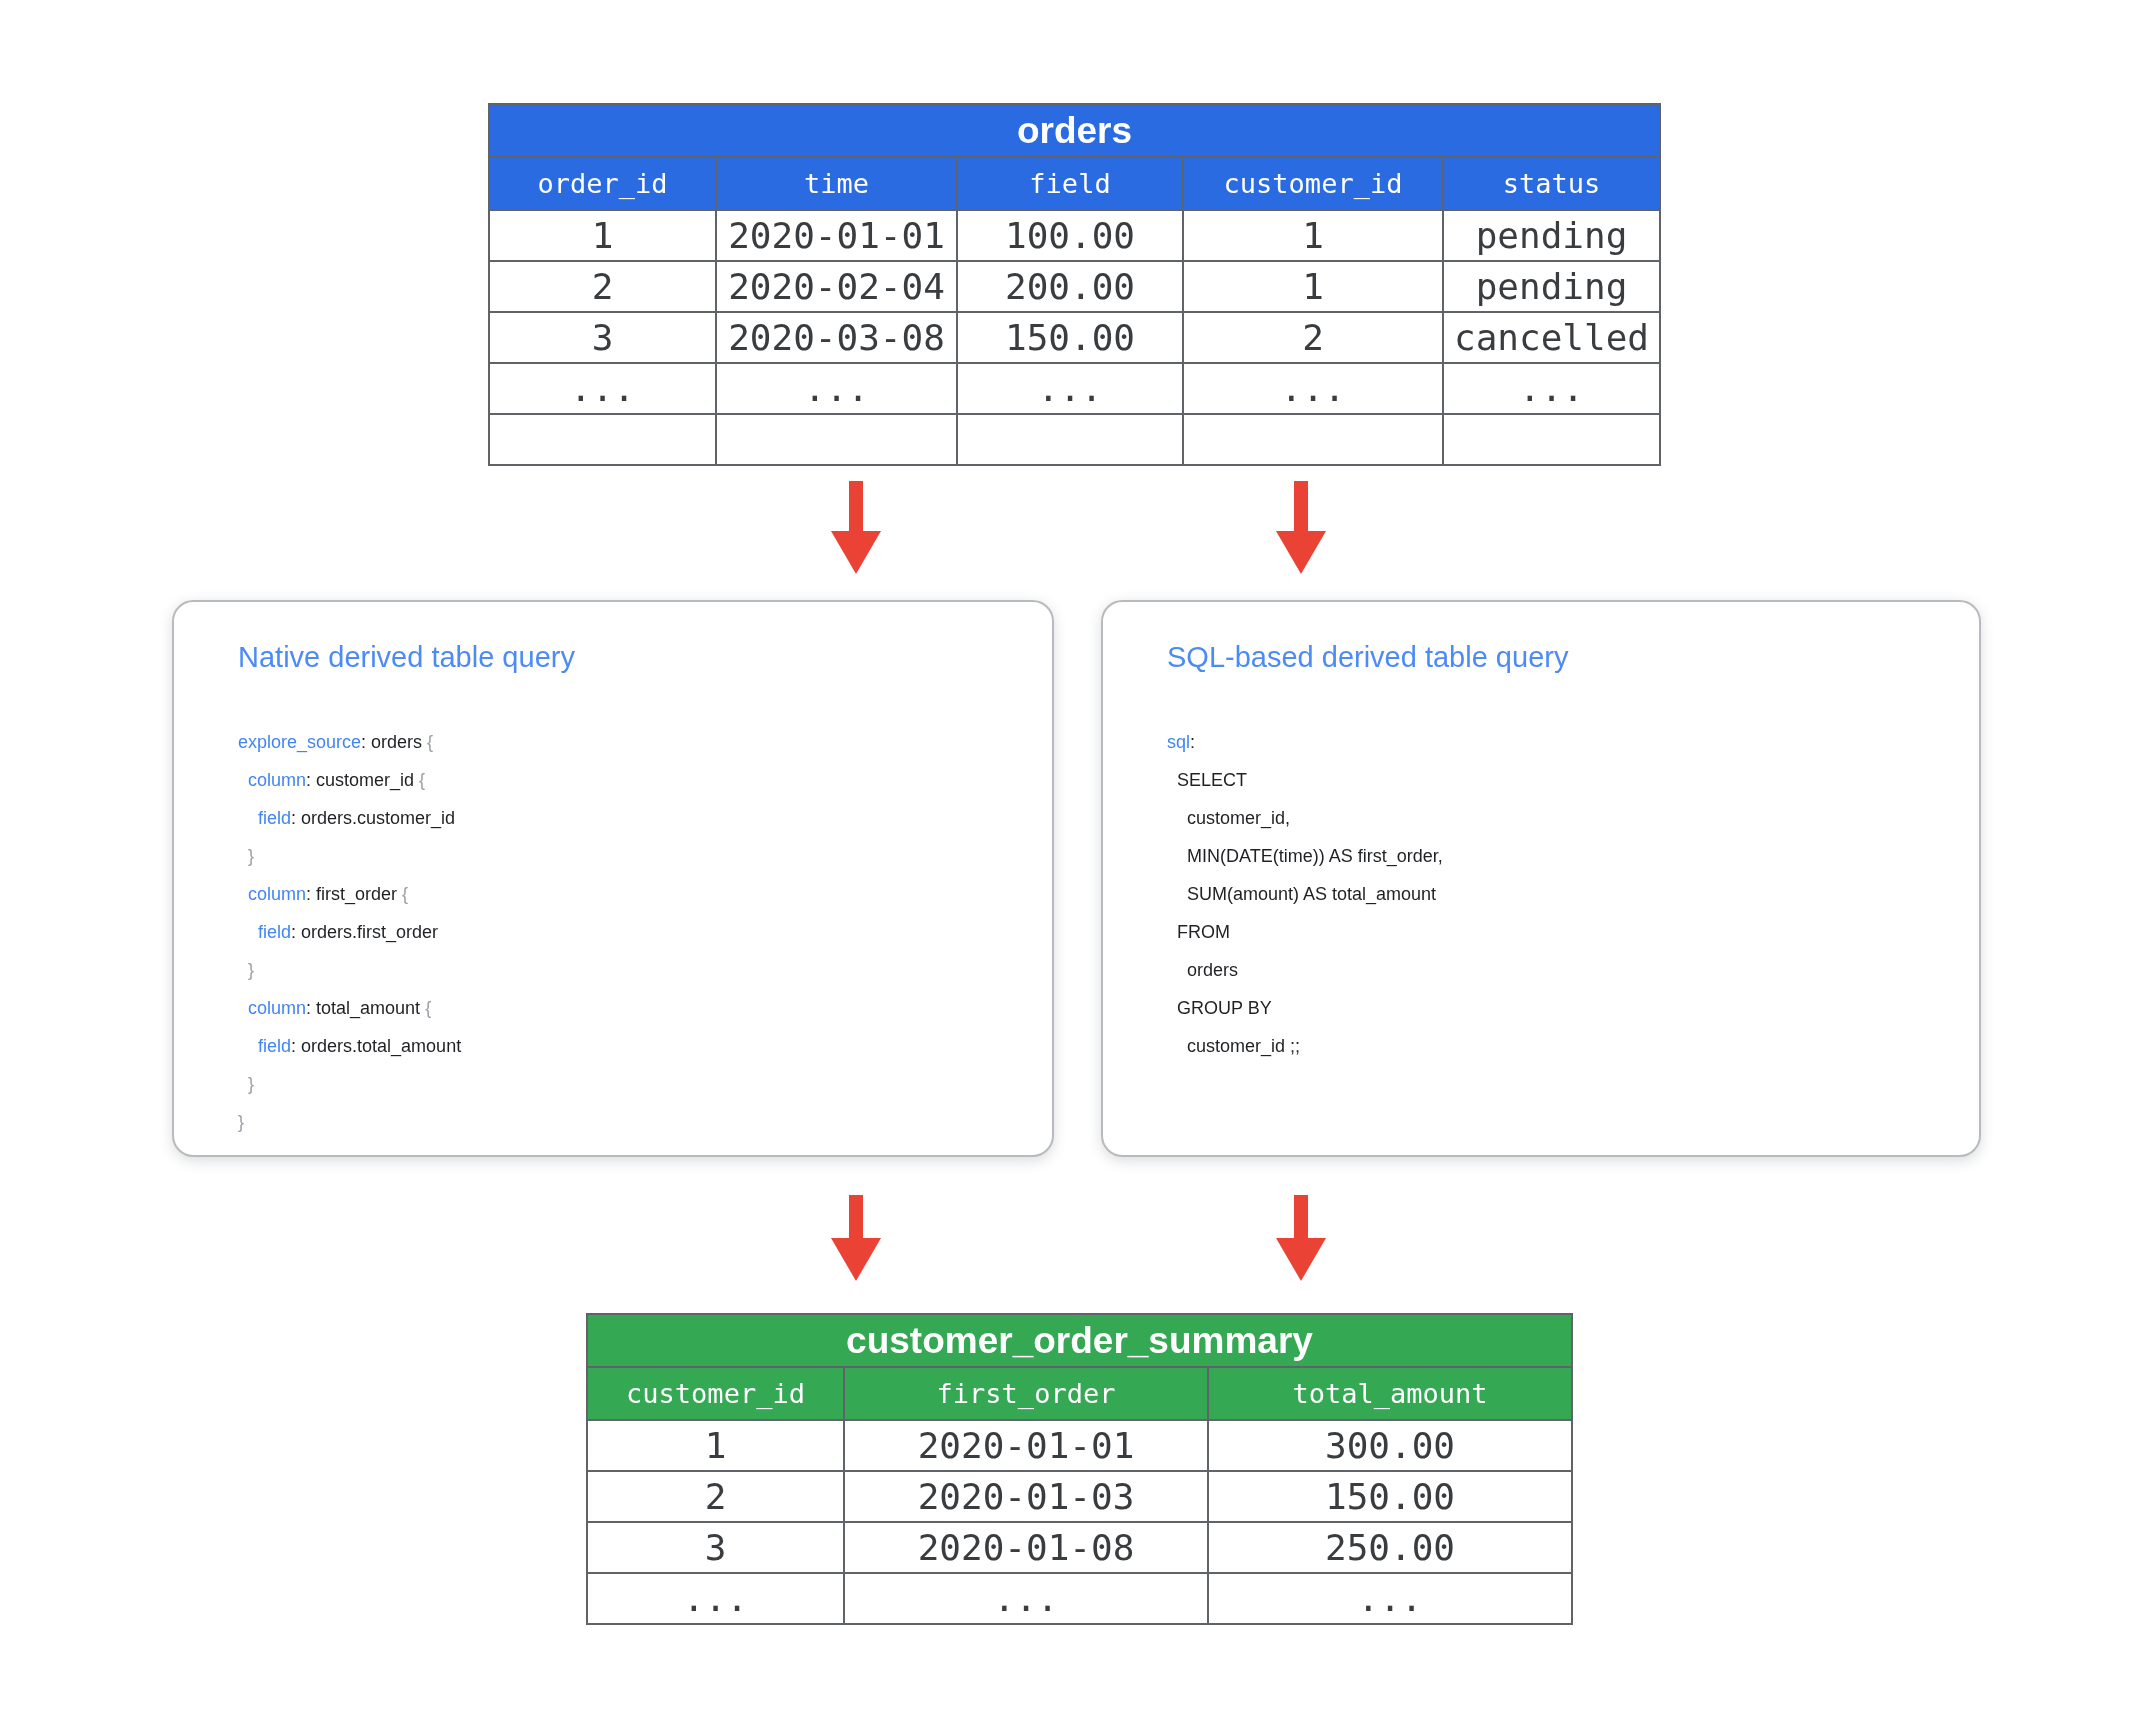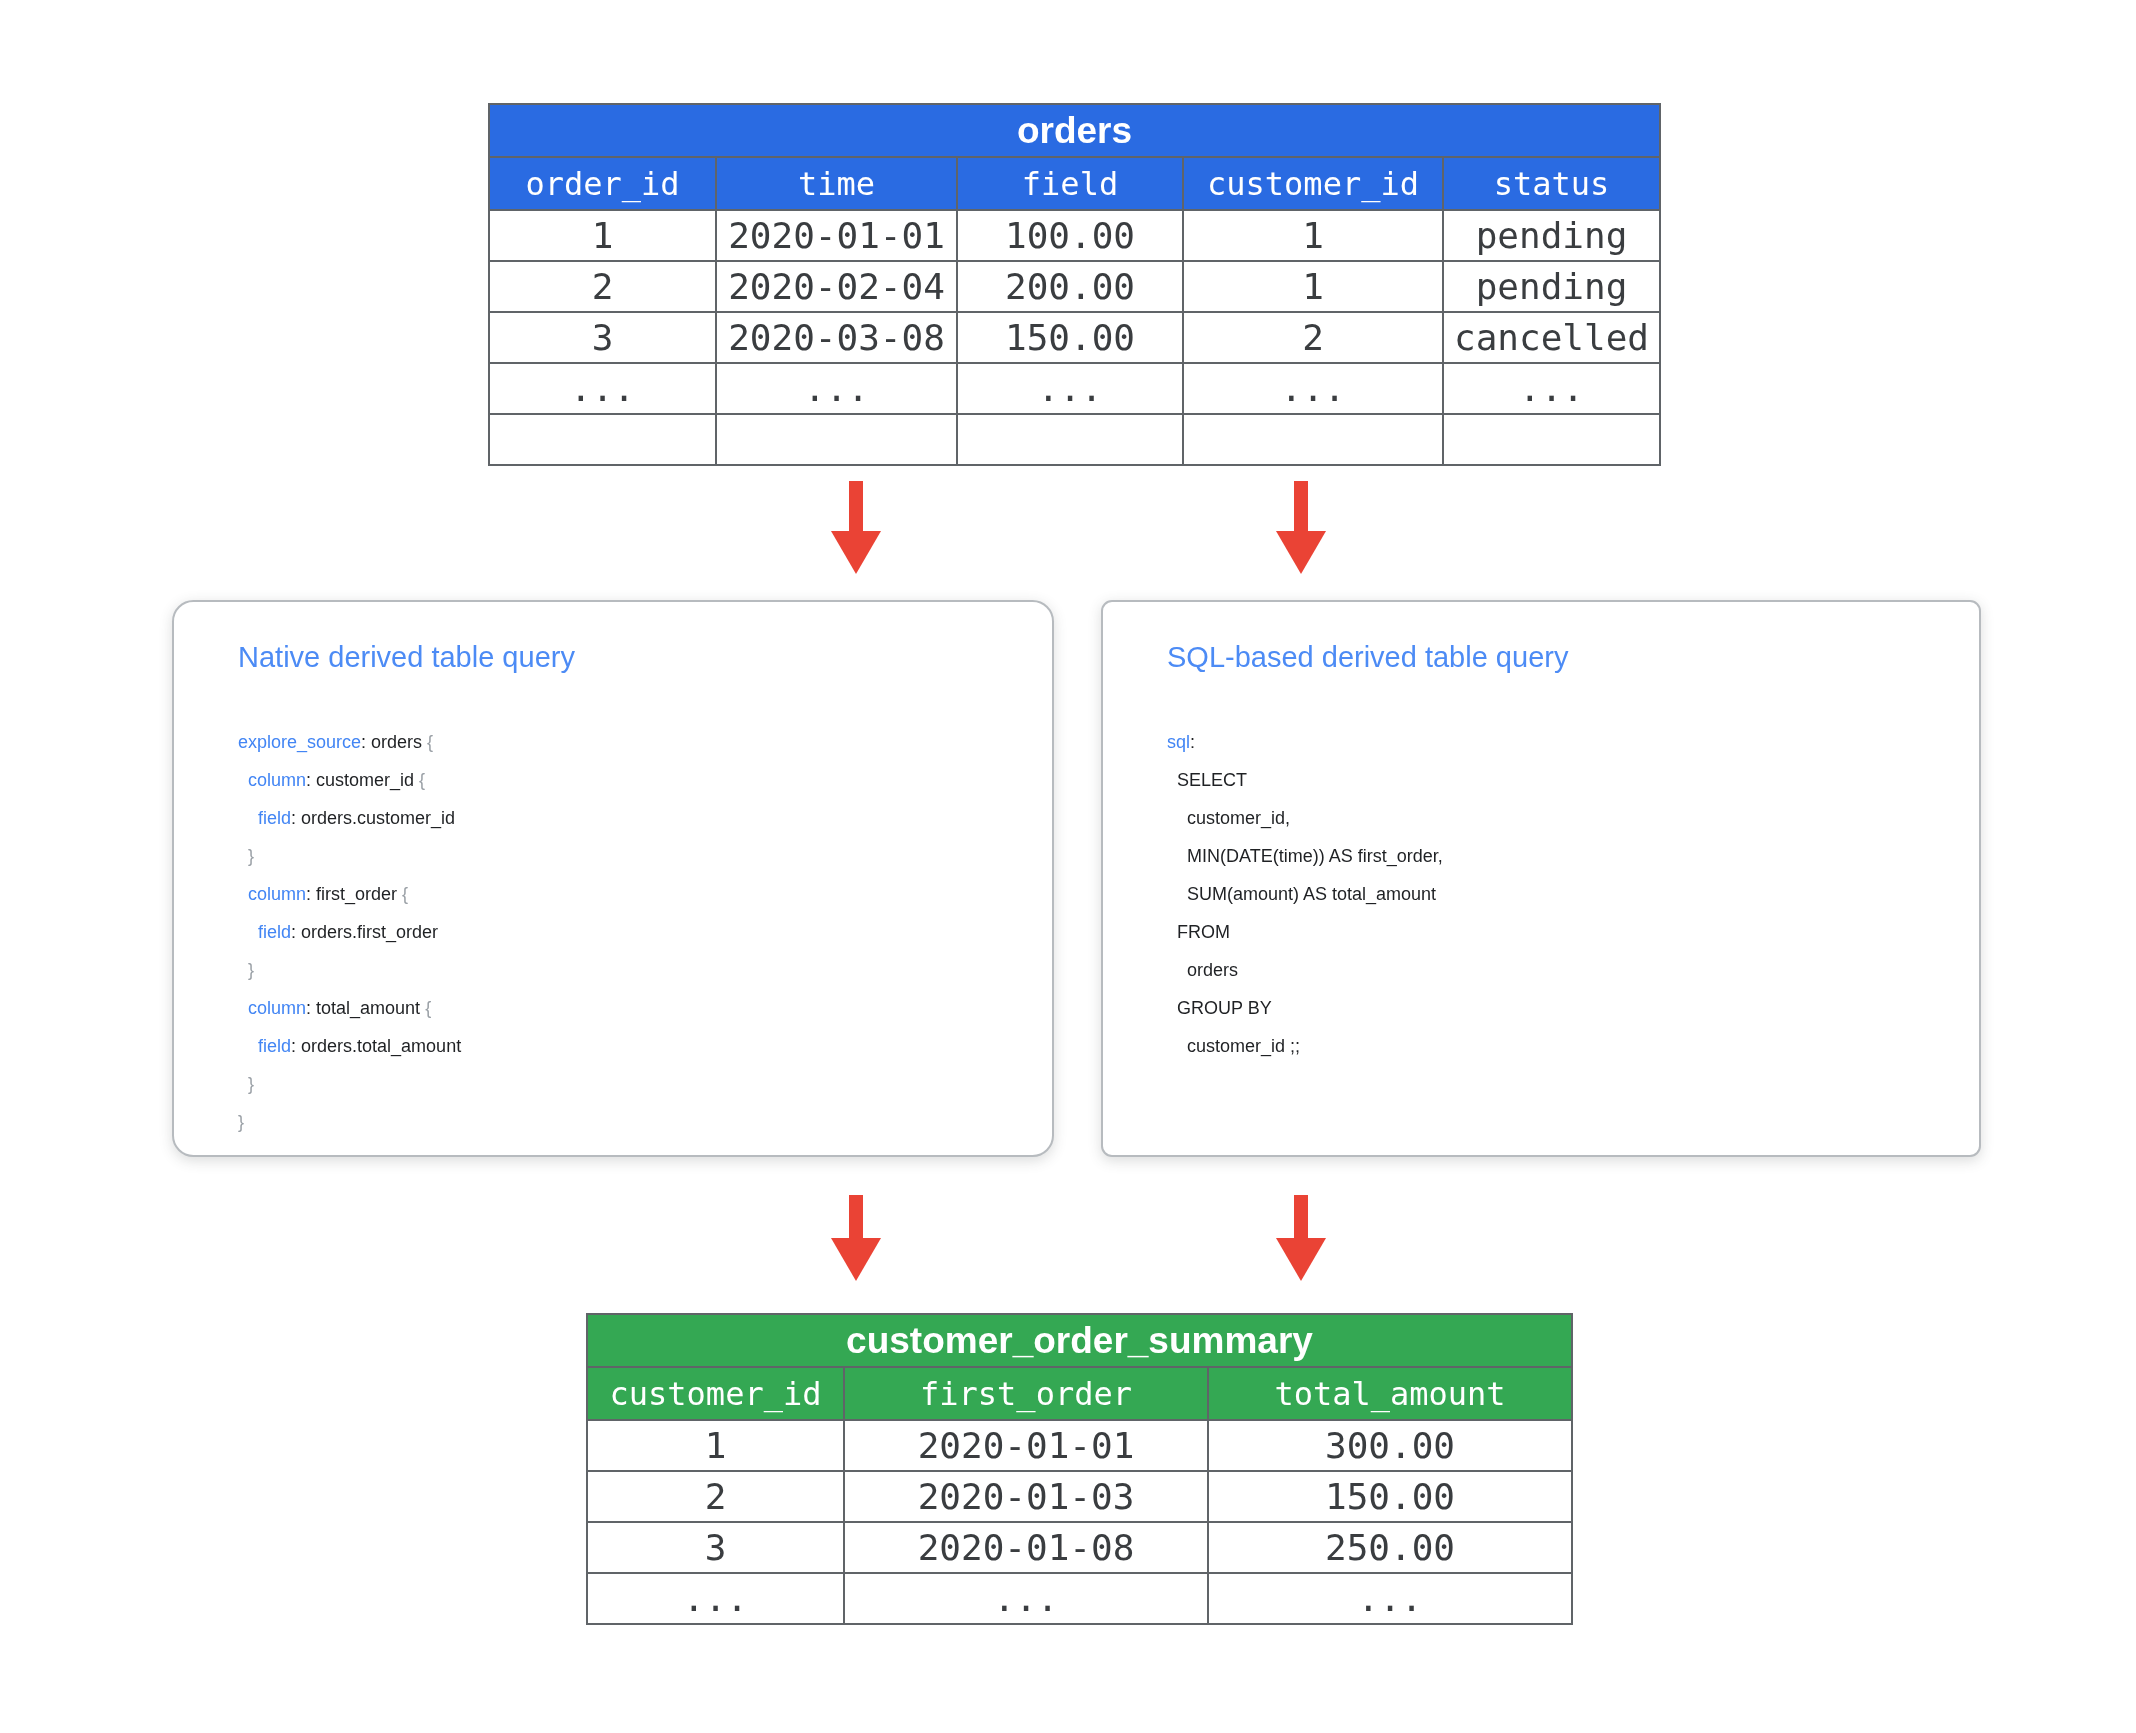--- a/index.html
+++ b/index.html
@@ -15,21 +15,21 @@
 
   
   table.dtable{position:absolute;border-collapse:collapse;table-layout:fixed;
     font-family:"DejaVu Sans Mono","Liberation Mono",monospace;
     font-size:36px;color:var(--table-text);text-align:center;}
   table.dtable th,table.dtable td{border:2.7px solid var(--border-gray);padding:0;overflow:hidden;}
   table.dtable th.ttl{height:53px;font-family:"Liberation Sans","DejaVu Sans",sans-serif;
     font-size:37px;font-weight:700;color:var(--header-text);}
   table.orders th.ttl, table.orders tr.cols th{background:var(--blue-header);}
   table.summary th.ttl, table.summary tr.cols th{background:var(--green-header);}
-  table.dtable tr.cols th{height:53px;font-weight:400;color:var(--header-text);font-size:32px;}
+  table.dtable tr.cols th{height:53px;font-weight:400;color:var(--header-text);font-size:27px;}
   table.dtable tbody tr{height:51px;}
   table.dtable tr.partial td{height:27px;}
 
   
   .qbox{position:absolute;width:882px;height:557px;background:#fff;
     border:2.7px solid var(--box-border);border-radius:21.4px;
     box-shadow:0 3.6px 12.5px rgba(60,64,67,.18);}
   .qtitle{position:absolute;left:64px;top:39px;font-size:29px;color:var(--title-blue);}
   pre.code{position:absolute;left:64px;top:121px;margin:0;white-space:pre;
     font-family:Liberation Sans, sans-serif;
@@ -122,21 +122,21 @@
   <div class="arrow" style="left:1276px;top:481px;height:93px;">
     <div class="shaft"></div>
     <div class="head"></div>
   </div>
 
   <div class="qbox" style="left:172px;top:600px;width:882px;">
     <div class="qtitle">Native derived table query</div>
     <pre class="code"><div><span class="tok-kw">explore_source</span><span class="tok-pl">: orders </span><span class="tok-br">{</span></div><div><span class="tok-pl">  </span><span class="tok-kw">column</span><span class="tok-pl">: customer_id </span><span class="tok-br">{</span></div><div><span class="tok-pl">    </span><span class="tok-kw">field</span><span class="tok-pl">: orders.customer_id</span></div><div><span class="tok-pl">  </span><span class="tok-br">}</span></div><div><span class="tok-pl">  </span><span class="tok-kw">column</span><span class="tok-pl">: first_order </span><span class="tok-br">{</span></div><div><span class="tok-pl">    </span><span class="tok-kw">field</span><span class="tok-pl">: orders.first_order</span></div><div><span class="tok-pl">  </span><span class="tok-br">}</span></div><div><span class="tok-pl">  </span><span class="tok-kw">column</span><span class="tok-pl">: total_amount </span><span class="tok-br">{</span></div><div><span class="tok-pl">    </span><span class="tok-kw">field</span><span class="tok-pl">: orders.total_amount</span></div><div><span class="tok-pl">  </span><span class="tok-br">}</span></div><div><span class="tok-br">}</span></div></pre>
   </div>
 
-  <div class="qbox" style="left:1101px;top:600px;width:880px;border-radius:11px;">
+  <div class="qbox" style="left:1101px;top:600px;width:880px;">
     <div class="qtitle">SQL-based derived table query</div>
     <pre class="code"><div><span class="tok-kw">sql</span><span class="tok-pl">:</span></div><div><span class="tok-pl">  SELECT</span></div><div><span class="tok-pl">    customer_id,</span></div><div><span class="tok-pl">    MIN(DATE(time)) AS first_order,</span></div><div><span class="tok-pl">    SUM(amount) AS total_amount</span></div><div><span class="tok-pl">  FROM</span></div><div><span class="tok-pl">    orders</span></div><div><span class="tok-pl">  GROUP BY</span></div><div><span class="tok-pl">    customer_id ;;</span></div></pre>
   </div>
 
   <div class="arrow" style="left:831px;top:1195px;height:86px;">
     <div class="shaft"></div>
     <div class="head"></div>
   </div>
   <div class="arrow" style="left:1276px;top:1195px;height:86px;">
     <div class="shaft"></div>

